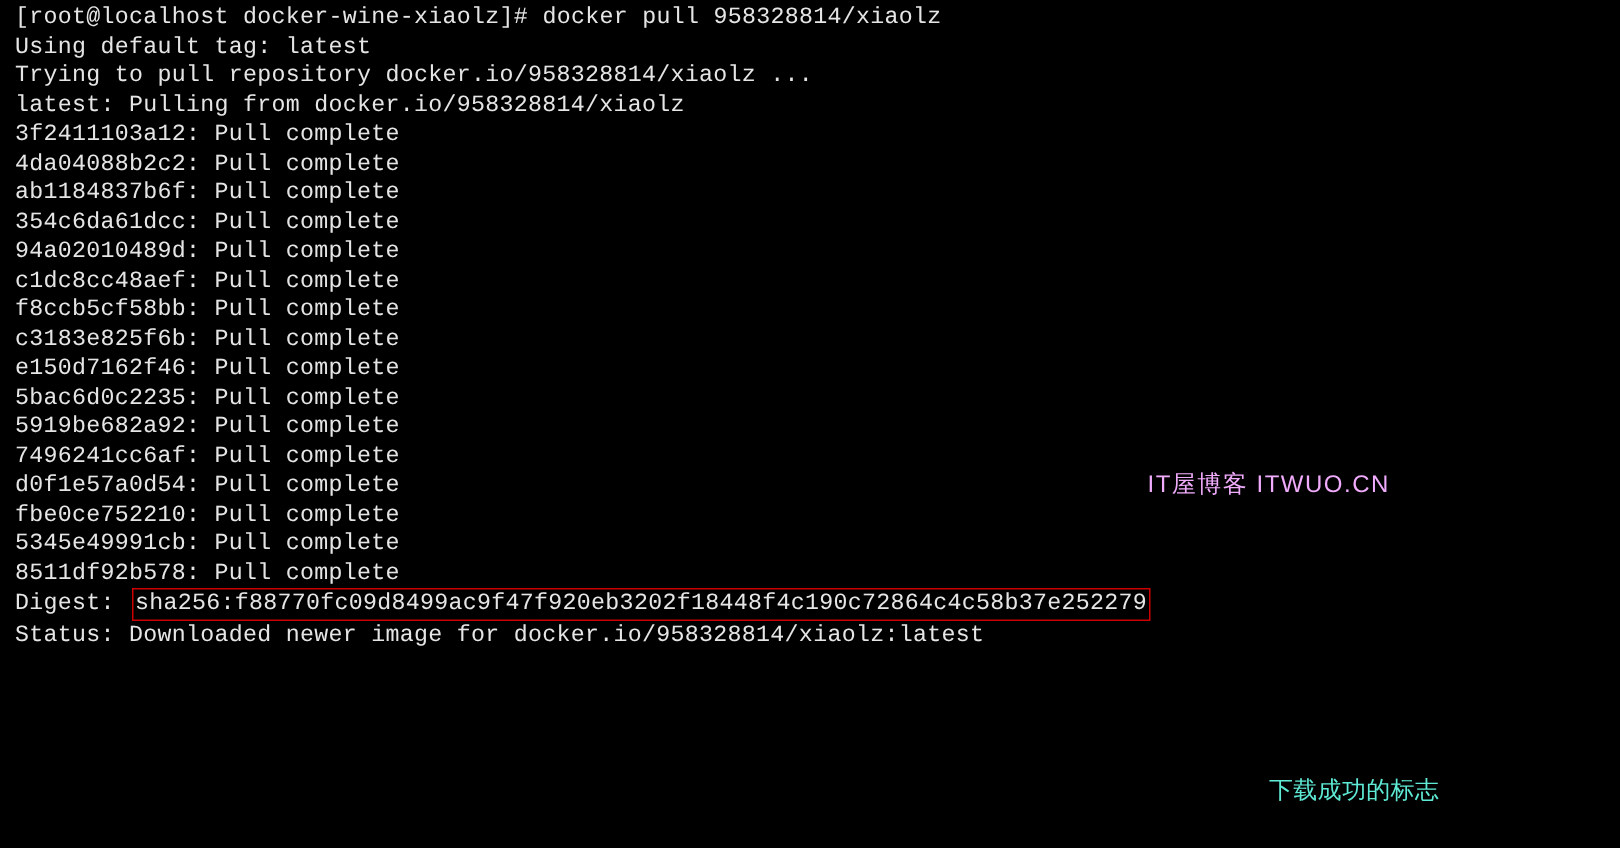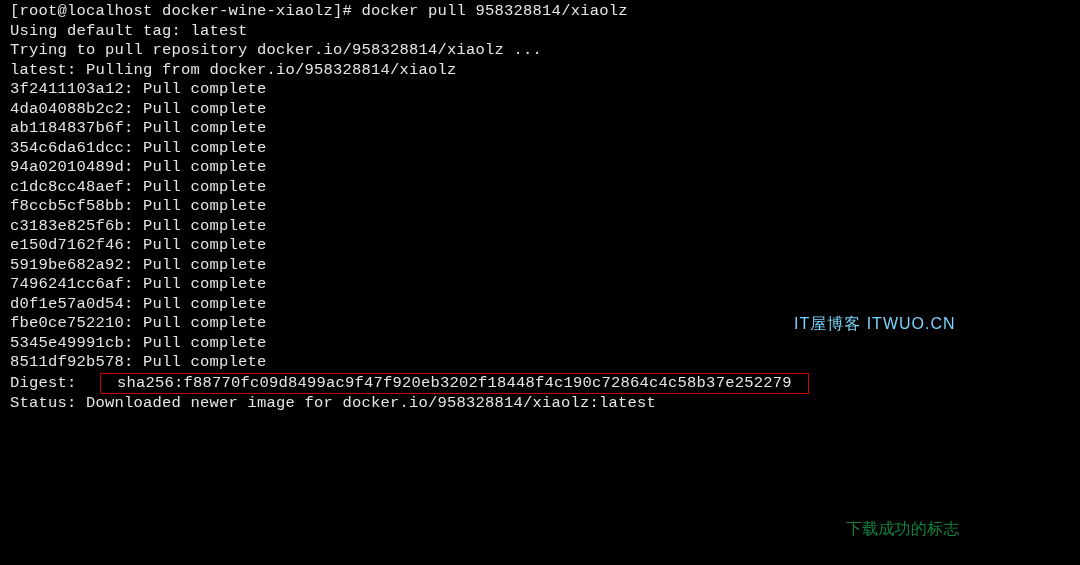--- a/index.html
+++ b/index.html
@@ -20,58 +20,59 @@
       padding: 2px 10px;
       letter-spacing: 0.2px;
     }
     .terminal-line {
       white-space: pre;
       font-family: Liberation Mono, monospace;
     }
     .digest-highlight {
       border: 1px solid #cc0000;
       display: inline-block;
-      padding: 0 16px;
-      margin-left: 14px;
+      padding: 0 1px;
+      margin-left: 2px;
     }
     .watermark {
       position: absolute;
       top: 314px;
-      left: 794px;
-      color: #7dd3fc;
+      left: 765px;
+      color: #f0abfc;
       font-family: 'Microsoft YaHei', SimSun, sans-serif;
       font-size: 16px;
       letter-spacing: 1px;
     }
     .annotation {
       position: absolute;
       top: 519px;
       left: 846px;
-      color: #15803d;
-      font-family: Liberation Serif, serif;
+      color: #5eead4;
+      font-family: Liberation Mono, monospace;
       font-size: 16px;
     }
   </style>
 </head>
 <body>
 
 <div class="terminal-line"><span>[root@localhost</span> <span>docker-wine-xiaolz]#</span> <span>docker pull 958328814/xiaolz</span></div>
 <div class="terminal-line">Using default tag: latest</div>
 <div class="terminal-line">Trying to pull repository docker.io/958328814/xiaolz ...</div>
 <div class="terminal-line">latest: Pulling from docker.io/958328814/xiaolz</div>
 <div id="layers-container">
     <div class="terminal-line"><span>3f2411103a12</span><span>: </span><span>Pull complete</span></div>
     <div class="terminal-line"><span>4da04088b2c2</span><span>: </span><span>Pull complete</span></div>
     <div class="terminal-line"><span>ab1184837b6f</span><span>: </span><span>Pull complete</span></div>
     <div class="terminal-line"><span>354c6da61dcc</span><span>: </span><span>Pull complete</span></div>
     <div class="terminal-line"><span>94a02010489d</span><span>: </span><span>Pull complete</span></div>
     <div class="terminal-line"><span>c1dc8cc48aef</span><span>: </span><span>Pull complete</span></div>
     <div class="terminal-line"><span>f8ccb5cf58bb</span><span>: </span><span>Pull complete</span></div>
     <div class="terminal-line"><span>c3183e825f6b</span><span>: </span><span>Pull complete</span></div>
     <div class="terminal-line"><span>e150d7162f46</span><span>: </span><span>Pull complete</span></div>
+    <div class="terminal-line"><span>5bac6d0c2235</span><span>: </span><span>Pull complete</span></div>
     <div class="terminal-line"><span>5919be682a92</span><span>: </span><span>Pull complete</span></div>
     <div class="terminal-line"><span>7496241cc6af</span><span>: </span><span>Pull complete</span></div>
     <div class="terminal-line"><span>d0f1e57a0d54</span><span>: </span><span>Pull complete</span></div>
     <div class="terminal-line"><span>fbe0ce752210</span><span>: </span><span>Pull complete</span></div>
     <div class="terminal-line"><span>5345e49991cb</span><span>: </span><span>Pull complete</span></div>
     <div class="terminal-line"><span>8511df92b578</span><span>: </span><span>Pull complete</span></div>
   </div>
 <div class="terminal-line"><span>Digest:</span> <span class="digest-highlight">sha256:f88770fc09d8499ac9f47f920eb3202f18448f4c190c72864c4c58b37e252279</span></div>
 <div class="terminal-line">Status: Downloaded newer image for docker.io/958328814/xiaolz:latest</div>
 

